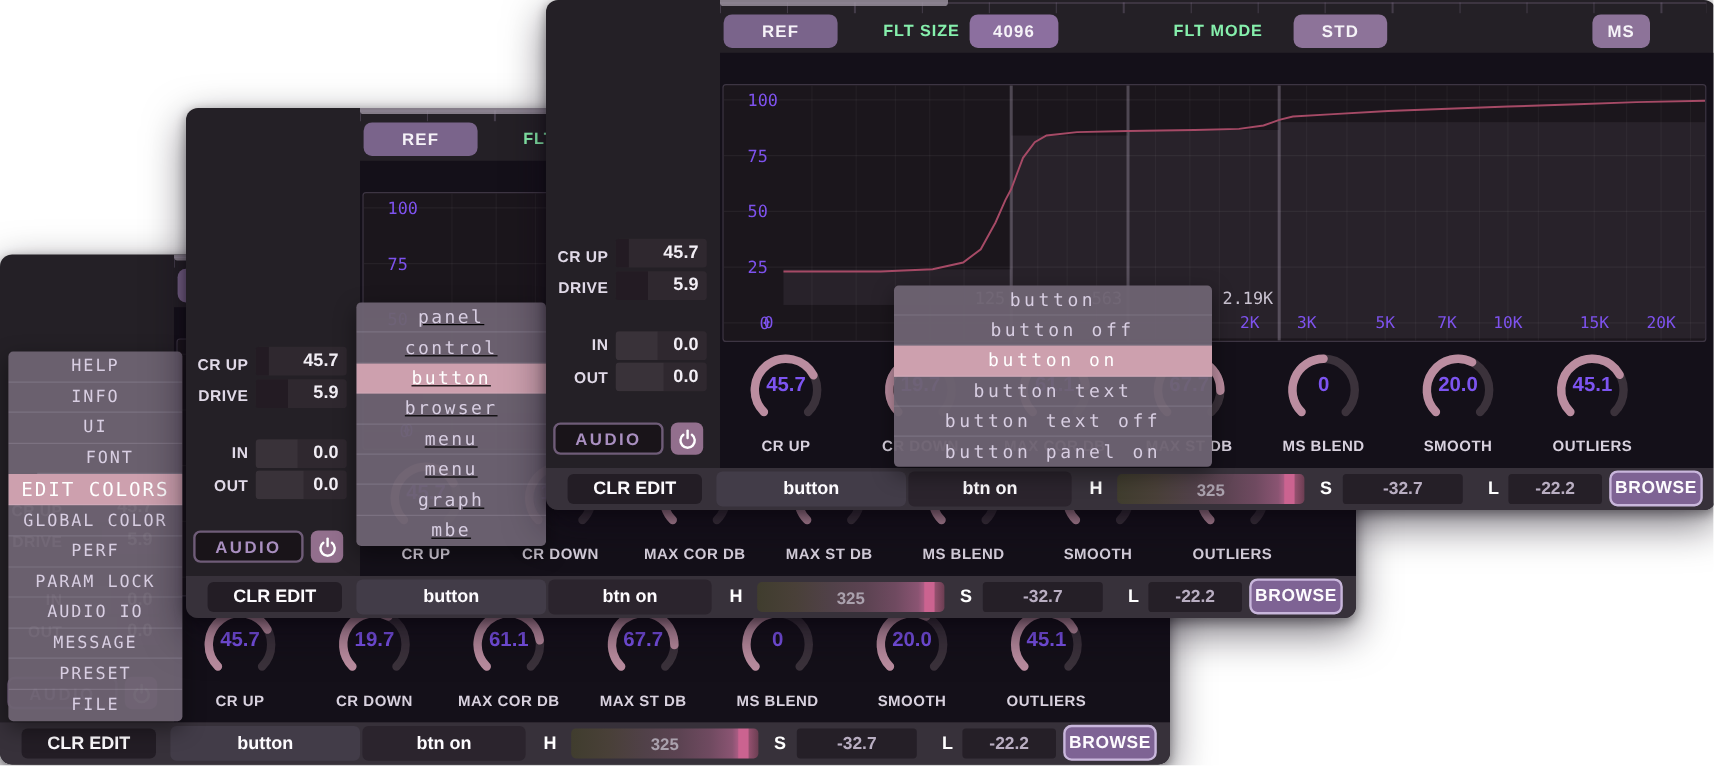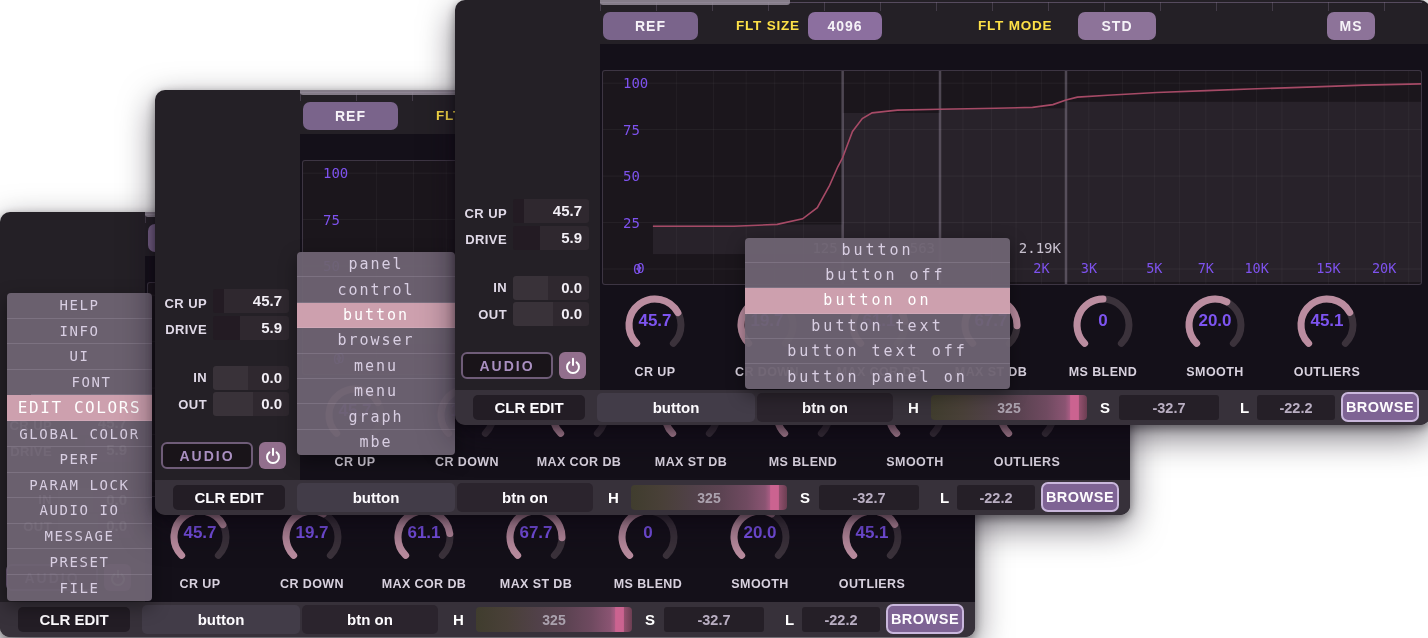--- a/index.html
+++ b/index.html
@@ -15,21 +15,21 @@
   .scroll-pill{position:absolute;left:145px;top:0;width:190px;height:5px;background:#9d95a3;
      border-radius:0 0 3px 3px;opacity:.8;}
   
   .hdr-btn{position:absolute;top:12px;height:28px;border-radius:7px;color:#f6f3f8;
      font-weight:bold;font-size:14px;letter-spacing:1px;display:flex;align-items:center;
      justify-content:center;box-sizing:border-box;}
   .btn-ref{left:148px;width:95px;background:#7a648b;}
   .btn-fltsize{left:353px;width:74px;background:#8c6f9f;}
   .btn-std{left:623px;width:78px;background:#8d7399;}
   .btn-ms{left:872px;width:48px;background:#8d7399;}
-  .hdr-lbl{position:absolute;top:18px;font-size:13.5px;font-weight:bold;color:#fde047;
+  .hdr-lbl{position:absolute;top:18px;font-size:13.5px;font-weight:bold;color:#86efac;
      letter-spacing:.8px;}
   .lbl-fltsize{left:281px;} .lbl-fltmode{left:523px;}
   
   .plot{position:absolute;left:147px;top:70px;width:818px;height:213px;background:#1b161c;
      border:1px solid rgba(165,148,182,.25);border-radius:3px;overflow:hidden;}
   .plot svg{display:block;}
   
   .sb-lbl{position:absolute;left:0;width:52px;text-align:right;font-size:13px;font-weight:bold;
      color:#e0d9e7;letter-spacing:.4px;}
   .sb-box{position:absolute;left:58px;width:76px;height:24px;background:#2f282f;border-radius:3px;
@@ -403,21 +403,21 @@
       <div class="bb-box bb-item">btn on</div>
       <div class="bb-lbl bb-h">H</div>
       <div class="bb-box bb-grad">325</div>
       <div class="bb-lbl bb-s">S</div>
       <div class="bb-box bb-val bb-sval">-32.7</div>
       <div class="bb-lbl bb-l">L</div>
       <div class="bb-box bb-val bb-lval">-22.2</div>
       <div class="bb-box bb-browse">BROWSE</div>
     </div>
 
-  <div class="menu" style="left: 142px; top: 162px; width: 158px; z-index: 50;">
+  <div class="menu" style="left: 142px; top: 162px; width: 158px; z-index: 50; text-decoration: underline;">
         <div class="menu-item" style="height: 25.4px; font-size: 15px; letter-spacing: 2px;">
           <span>panel</span>
         </div>
         <div class="menu-item" style="height: 25.4px; font-size: 15px; letter-spacing: 2px;">
           <span>control</span>
         </div>
         <div class="menu-item sel" style="height: 25.4px; font-size: 15px; letter-spacing: 2px;">
           <span>button</span>
         </div>
         <div class="menu-item" style="height: 25.4px; font-size: 15px; letter-spacing: 2px;">

